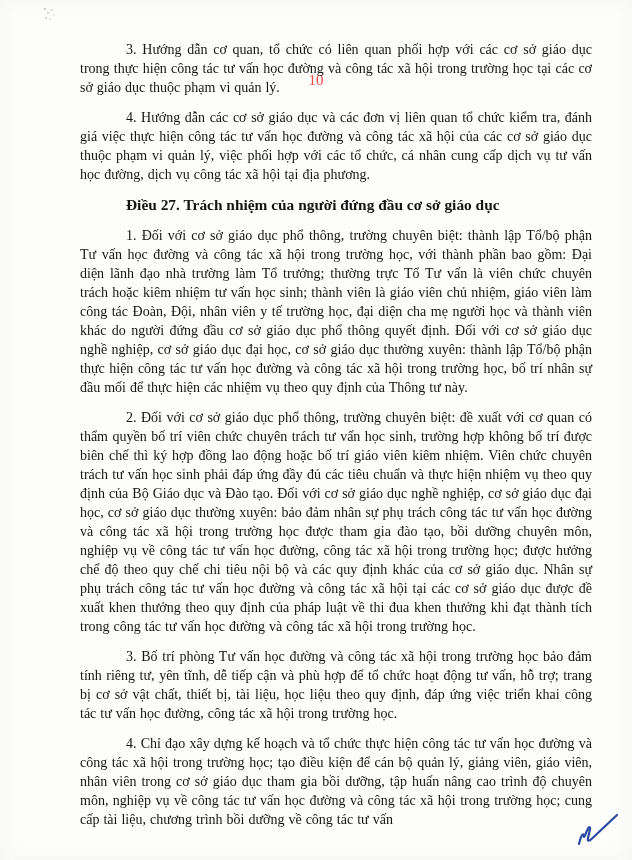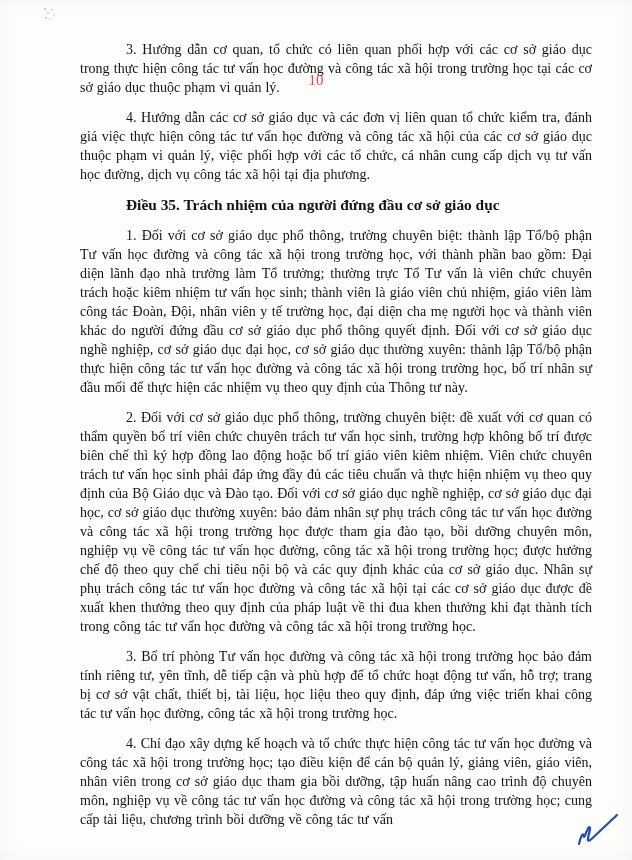--- a/index.html
+++ b/index.html
@@ -66,21 +66,21 @@
   <div class="smudge"></div>
 
   <div class="pagenum">10</div>
 
   <div class="body-text">
 
     <p class="para">3. Hướng dẫn cơ quan, tổ chức có liên quan phối hợp với các cơ sở giáo dục trong thực hiện công tác tư vấn học đường và công tác xã hội trong trường học tại các cơ sở giáo dục thuộc phạm vi quản lý.</p>
 
     <p class="para">4. Hướng dẫn các cơ sở giáo dục và các đơn vị liên quan tổ chức kiểm tra, đánh giá việc thực hiện công tác tư vấn học đường và công tác xã hội của các cơ sở giáo dục thuộc phạm vi quản lý, việc phối hợp với các tổ chức, cá nhân cung cấp dịch vụ tư vấn học đường, dịch vụ công tác xã hội tại địa phương.</p>
 
-    <div class="article-heading">Điều 35. Trách nhiệm của người đứng đầu cơ sở giáo dục</div>
+    <div class="article-heading">Điều 27. Trách nhiệm của người đứng đầu cơ sở giáo dục</div>
 
     <p class="para">1. Đối với cơ sở giáo dục phổ thông, trường chuyên biệt: thành lập Tổ/bộ phận Tư vấn học đường và công tác xã hội trong trường học, với thành phần bao gồm: Đại diện lãnh đạo nhà trường làm Tổ trưởng; thường trực Tổ Tư vấn là viên chức chuyên trách hoặc kiêm nhiệm tư vấn học sinh; thành viên là giáo viên chủ nhiệm, giáo viên làm công tác Đoàn, Đội, nhân viên y tế trường học, đại diện cha mẹ người học và thành viên khác do người đứng đầu cơ sở giáo dục phổ thông quyết định. Đối với cơ sở giáo dục nghề nghiệp, cơ sở giáo dục đại học, cơ sở giáo dục thường xuyên: thành lập Tổ/bộ phận thực hiện công tác tư vấn học đường và công tác xã hội trong trường học, bố trí nhân sự đầu mối để thực hiện các nhiệm vụ theo quy định của Thông tư này.</p>
 
     <p class="para">2. Đối với cơ sở giáo dục phổ thông, trường chuyên biệt: đề xuất với cơ quan có thẩm quyền bố trí viên chức chuyên trách tư vấn học sinh, trường hợp không bố trí được biên chế thì ký hợp đồng lao động hoặc bố trí giáo viên kiêm nhiệm. Viên chức chuyên trách tư vấn học sinh phải đáp ứng đầy đủ các tiêu chuẩn và thực hiện nhiệm vụ theo quy định của Bộ Giáo dục và Đào tạo. Đối với cơ sở giáo dục nghề nghiệp, cơ sở giáo dục đại học, cơ sở giáo dục thường xuyên: bảo đảm nhân sự phụ trách công tác tư vấn học đường và công tác xã hội trong trường học được tham gia đào tạo, bồi dưỡng chuyên môn, nghiệp vụ về công tác tư vấn học đường, công tác xã hội trong trường học; được hưởng chế độ theo quy chế chi tiêu nội bộ và các quy định khác của cơ sở giáo dục. Nhân sự phụ trách công tác tư vấn học đường và công tác xã hội tại các cơ sở giáo dục được đề xuất khen thưởng theo quy định của pháp luật về thi đua khen thưởng khi đạt thành tích trong công tác tư vấn học đường và công tác xã hội trong trường học.</p>
 
     <p class="para">3. Bố trí phòng Tư vấn học đường và công tác xã hội trong trường học bảo đảm tính riêng tư, yên tĩnh, dễ tiếp cận và phù hợp để tổ chức hoạt động tư vấn, hỗ trợ; trang bị cơ sở vật chất, thiết bị, tài liệu, học liệu theo quy định, đáp ứng việc triển khai công tác tư vấn học đường, công tác xã hội trong trường học.</p>
 
     <p class="para">4. Chỉ đạo xây dựng kế hoạch và tổ chức thực hiện công tác tư vấn học đường và công tác xã hội trong trường học; tạo điều kiện để cán bộ quản lý, giảng viên, giáo viên, nhân viên trong cơ sở giáo dục tham gia bồi dưỡng, tập huấn nâng cao trình độ chuyên môn, nghiệp vụ về công tác tư vấn học đường và công tác xã hội trong trường học; cung cấp tài liệu, chương trình bồi dưỡng về công tác tư vấn</p>
 
   </div>

